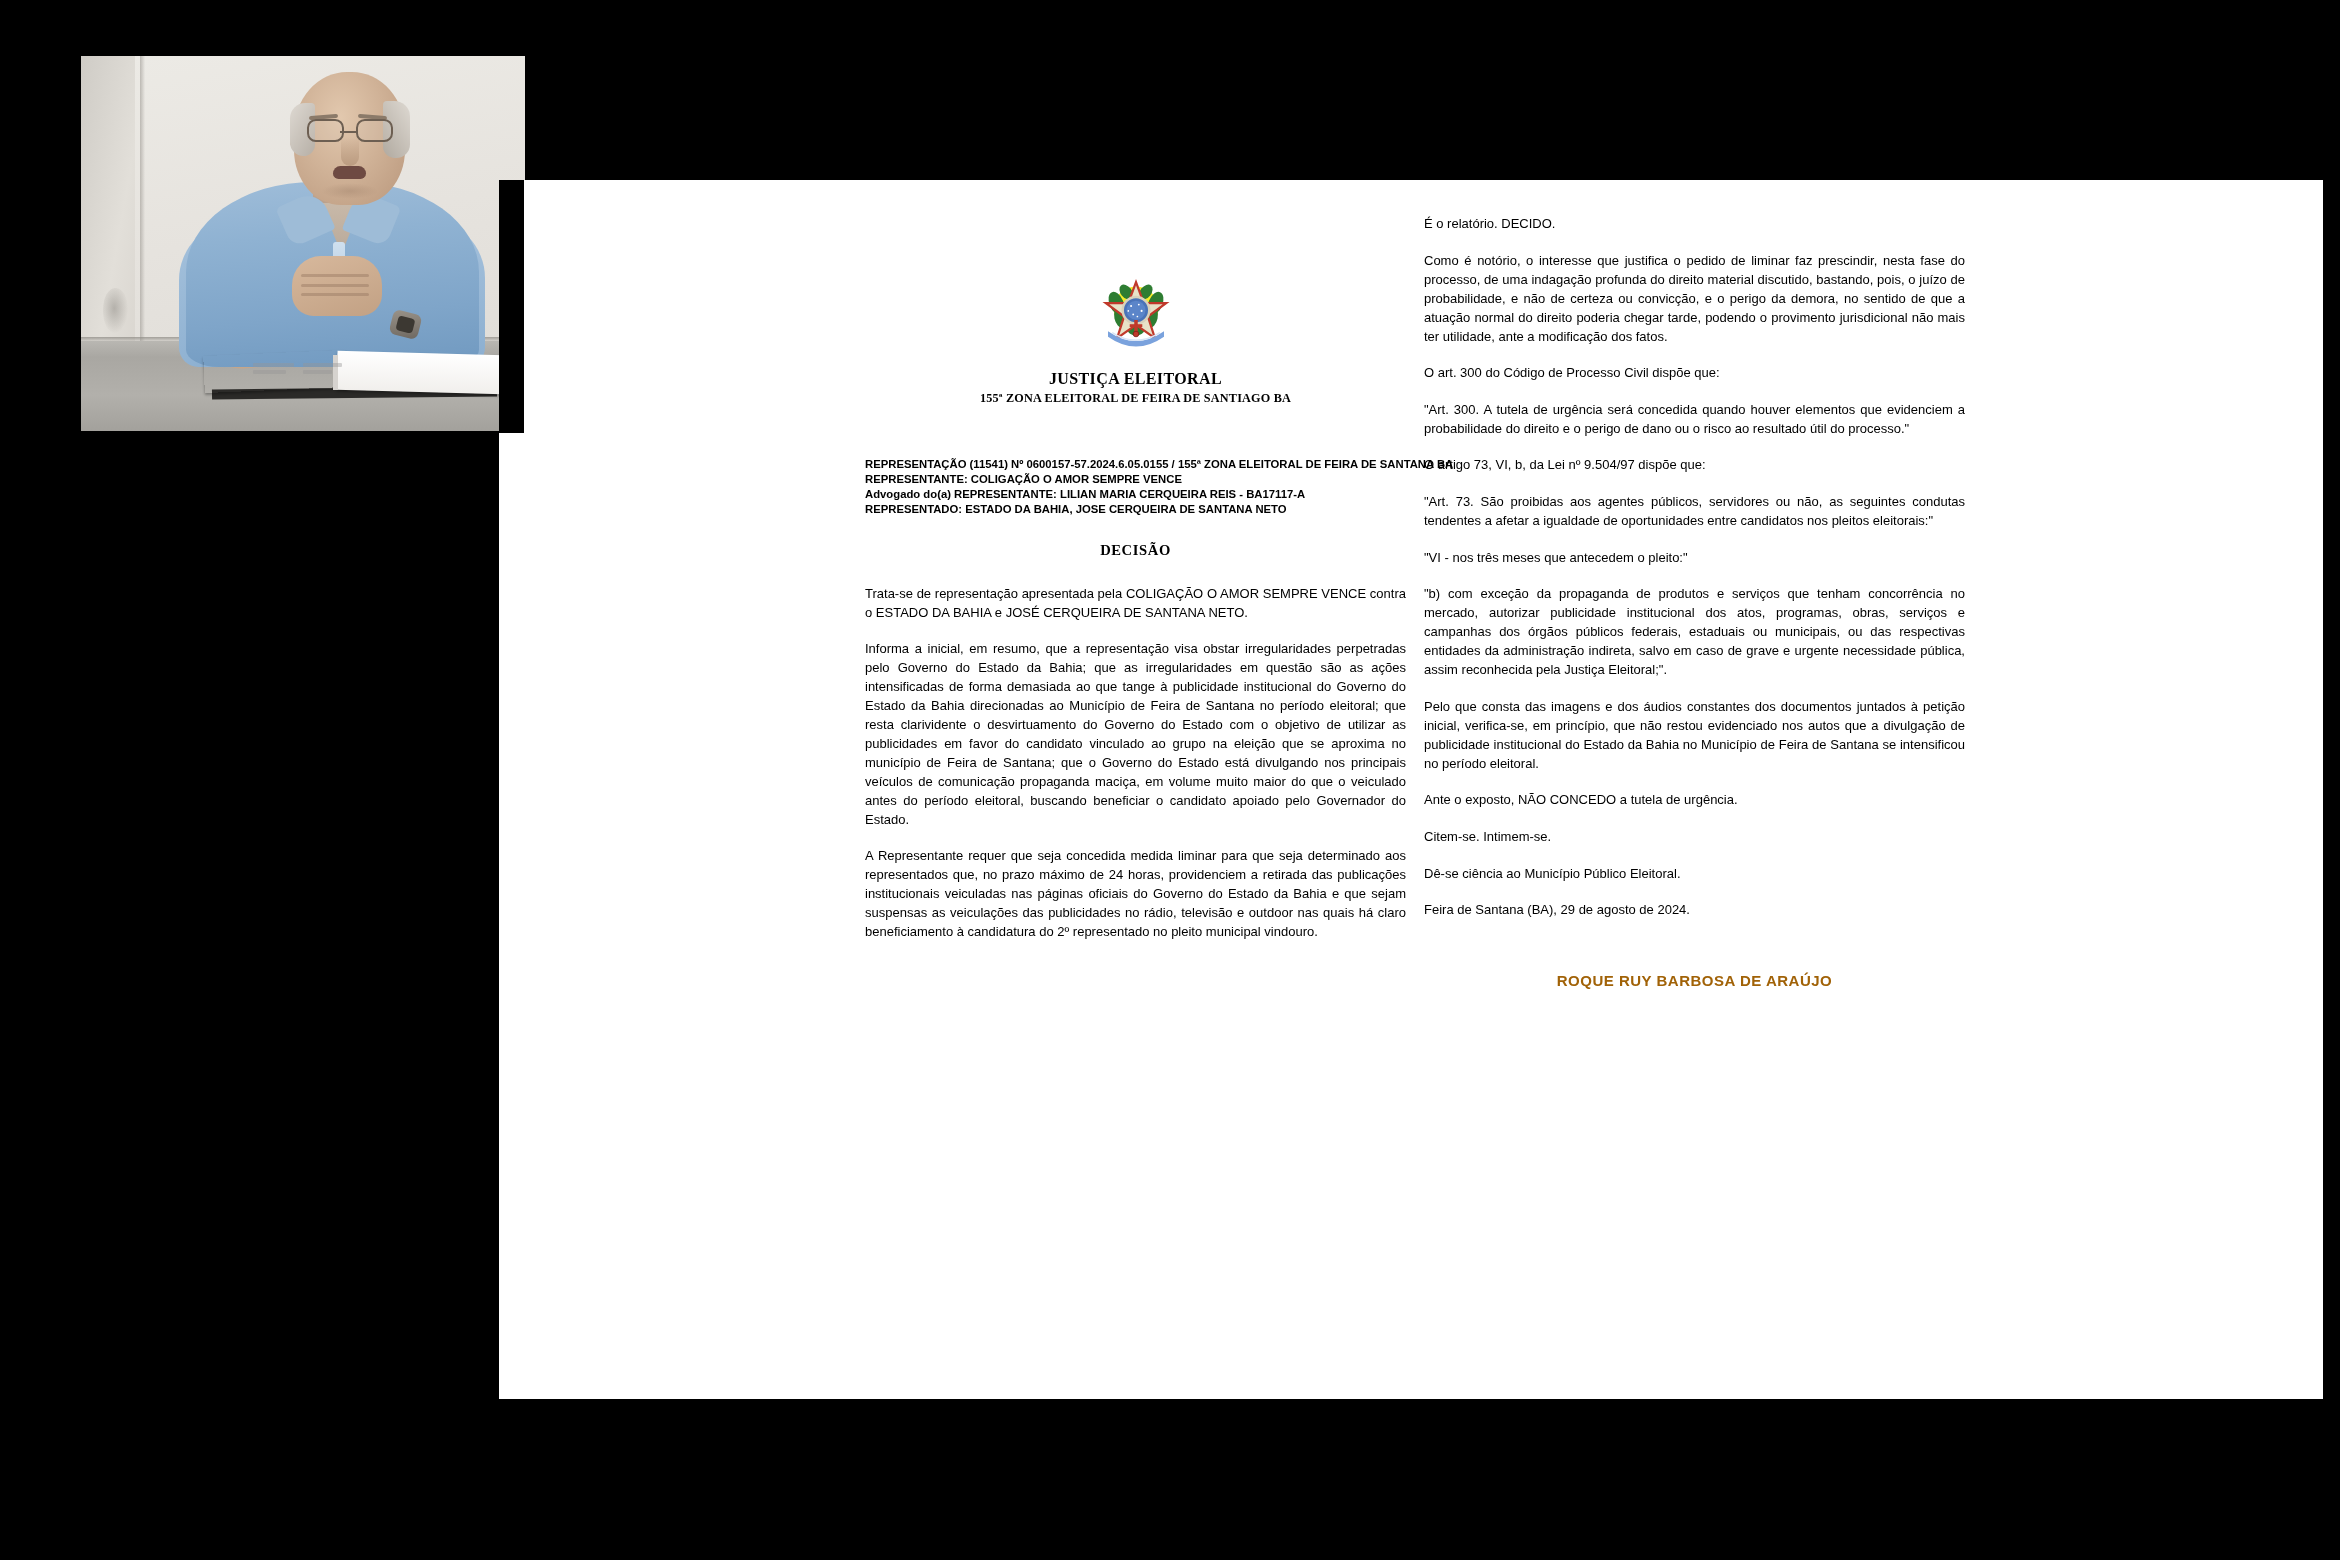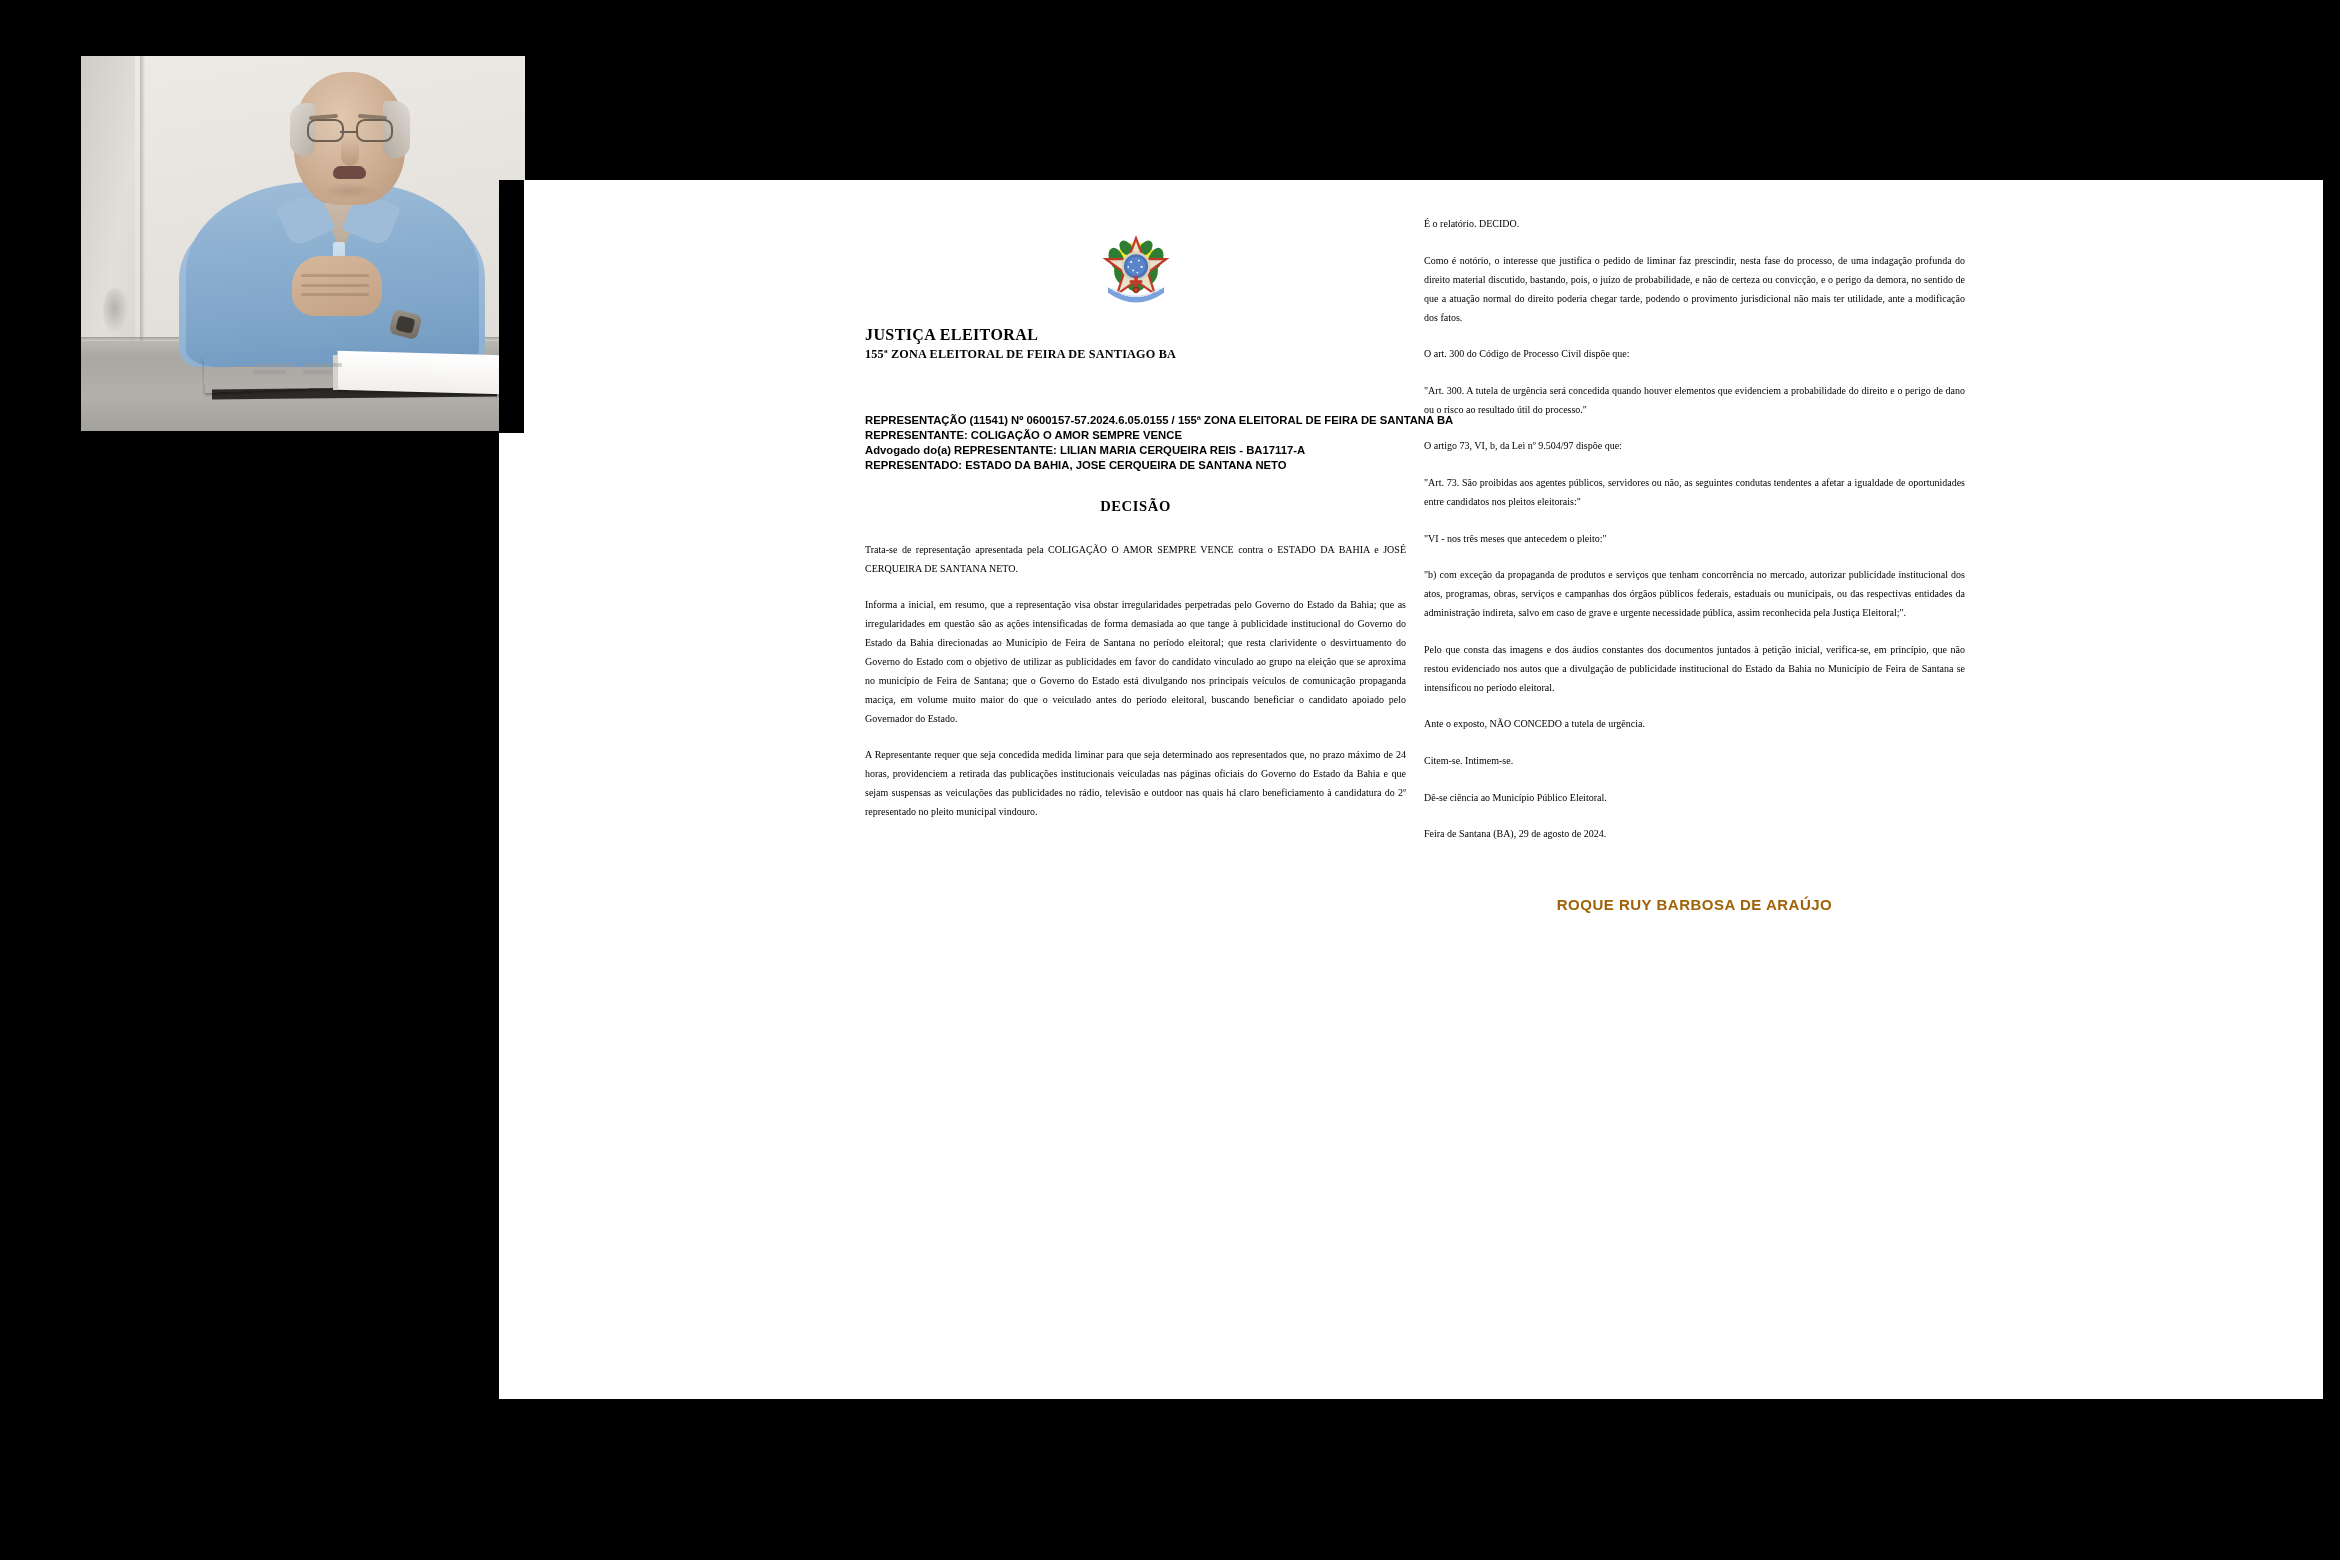--- a/index.html
+++ b/index.html
@@ -310,22 +310,22 @@
   .doc-col {
     position: absolute;
     top: 0;
     width: 541px;
   }
   #doc-col-left  { left: 366px; }
   #doc-col-right { left: 925px; }
 
   
   .doc-header {
-    text-align: left;
-    padding-top: 54px;
+    text-align: center;
+    padding-top: 98px;
   }
   .coat-of-arms {
     display: block;
     margin: 0 auto 21.5px auto;
     width: 70px; height: 70px;
   }
   .org-title {
     font-family: "Liberation Serif", serif;
     font-weight: bold;
     font-size: 16px;
@@ -357,27 +357,26 @@
     font-family: Liberation Serif, serif;
     font-weight: bold;
     font-size: 14.6px;
     letter-spacing: 0.6px;
     margin-top: 25px;
     margin-bottom: 25px;
     color: #000;
   }
 
   .para {
-    font-size: 10px;
+    font-size: 13px;
     line-height: 19px;
     text-align: justify;
     color: #000;
     margin: 0 0 16.6px 0;
     hyphens: none;
-    font-family: Liberation Serif, serif;
   }
   #doc-col-right .para { margin-bottom: 17.6px; }
   #doc-col-right .doc-body { padding-top: 34px; }
 
   .signature {
     margin-top: 53px;
     text-align: center;
     font-weight: bold;
     font-size: 15px;
     letter-spacing: 0.5px;

